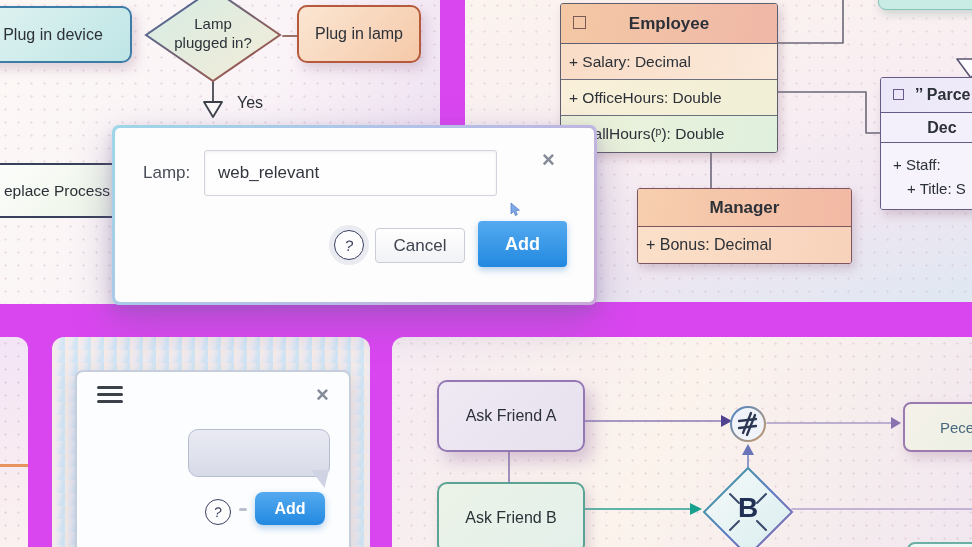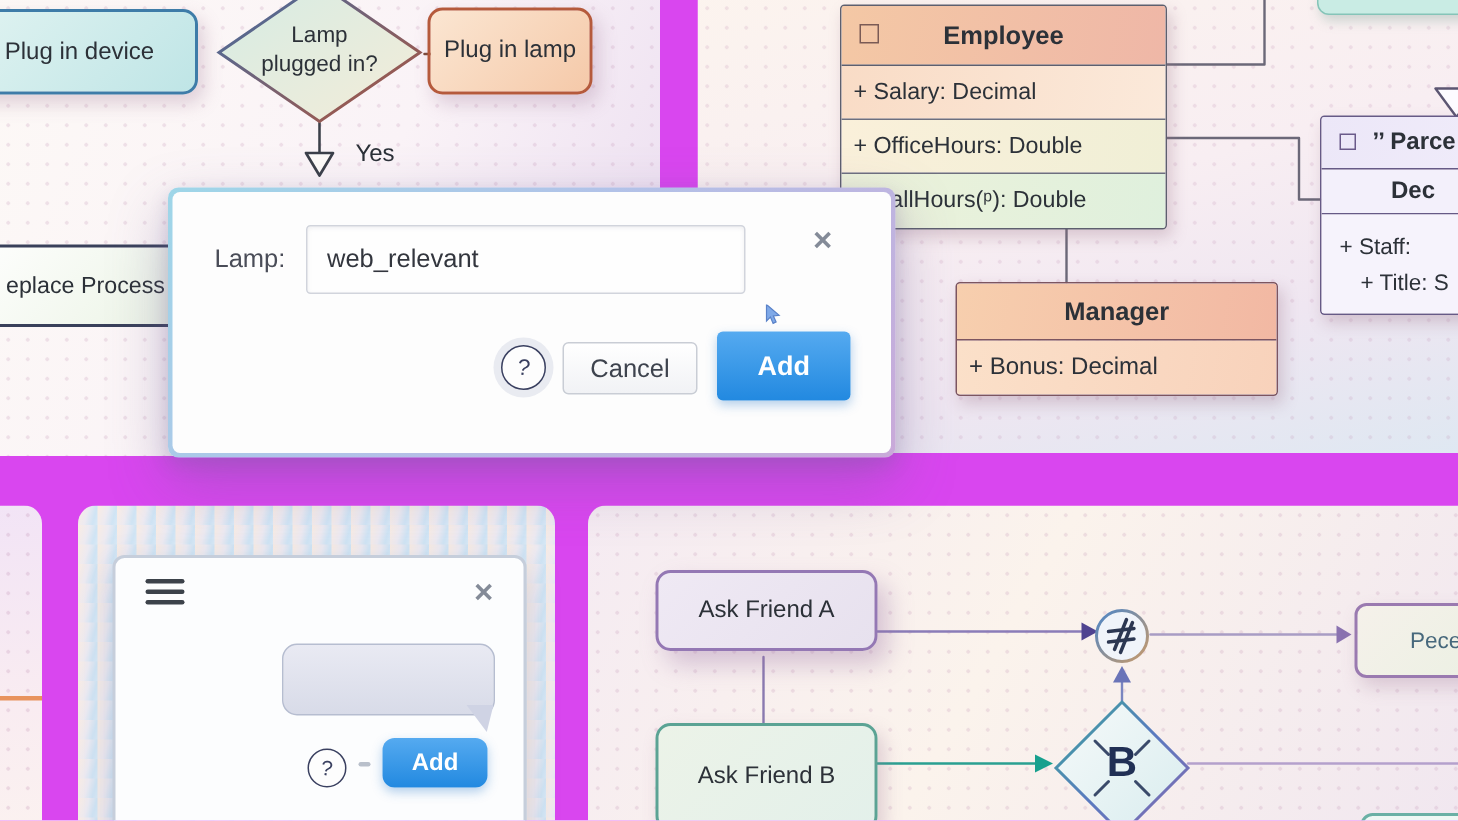--- a/index.html
+++ b/index.html
@@ -98,21 +98,21 @@
           <stop offset="1" stop-color="#b0543a"></stop>
       </linearGradient>
     </defs>
     <polygon points="70,3 137,49 70,95 3,49" fill="url(#dg)" stroke="url(#ds)" stroke-width="2"></polygon>
   </svg>
   <div class="node" style="left:143px;top:2px;width:140px;height:62px;flex-direction:column;font-size:15px;line-height:19px;z-index:3;text-align:right;">
     <span>Lamp</span>
     <span>plugged in?</span>
   </div>
 
-  <div class="node rbox" style="left:285px;top:5px;width:110px;height:58px;border:2px solid #b55a3c;
+  <div class="node rbox" style="left:297px;top:5px;width:124px;height:58px;border:2px solid #b55a3c;
               background:linear-gradient(135deg,#fbe6d2,#f5c9a9);z-index:3;">
     <span>Plug in lamp</span>
   </div>
 
   <div class="node" style="left:228px;top:92px;width:44px;height:22px;font-size:16px;z-index:3;">
     <span>Yes</span>
   </div>
 
   <div class="node" style="left:-30px;top:163px;width:144px;height:55px;border:2px solid #39405a;
               background:linear-gradient(135deg,#ffffff,#ecf4e6);justify-content:flex-start;
@@ -175,21 +175,21 @@
                 clip-path:polygon(0 0,100% 0,75% 100%);"></div>
     <div class="help-circle" style="position:absolute;left:128px;top:127px;width:24px;height:24px;font-size:14px;">
       <span style="transform:rotate(8deg);display:inline-block;">?</span>
     </div>
     <div style="position:absolute;left:162px;top:136px;width:8px;height:3px;background:#b9c0cb;border-radius:2px;"></div>
     <div class="btn btn-blue" style="position:absolute;left:178px;top:120px;width:70px;height:33px;font-size:16px;border-radius:8px;">
       <span>Add</span>
     </div>
   </div>
 
-  <div class="node rbox" style="left:437px;top:380px;width:148px;height:54px;border:2px solid #9478b4;
+  <div class="node rbox" style="left:437px;top:380px;width:148px;height:72px;border:2px solid #9478b4;
               background:linear-gradient(135deg,#efe9f4,#e7e1ee);z-index:3;box-shadow:7px 9px 16px rgba(150,110,160,.35);">
     <span>Ask Friend A</span>
   </div>
   <div class="node rbox" style="left:437px;top:482px;width:148px;height:72px;border:2px solid #5ba394;
               background:linear-gradient(135deg,#ecf3e8,#e3f0ea);z-index:3;">
     <span>Ask Friend B</span>
   </div>
 
   <svg class="abs" width="38" height="38" style="left:729px;top:405px;z-index:3;">
     <defs>

